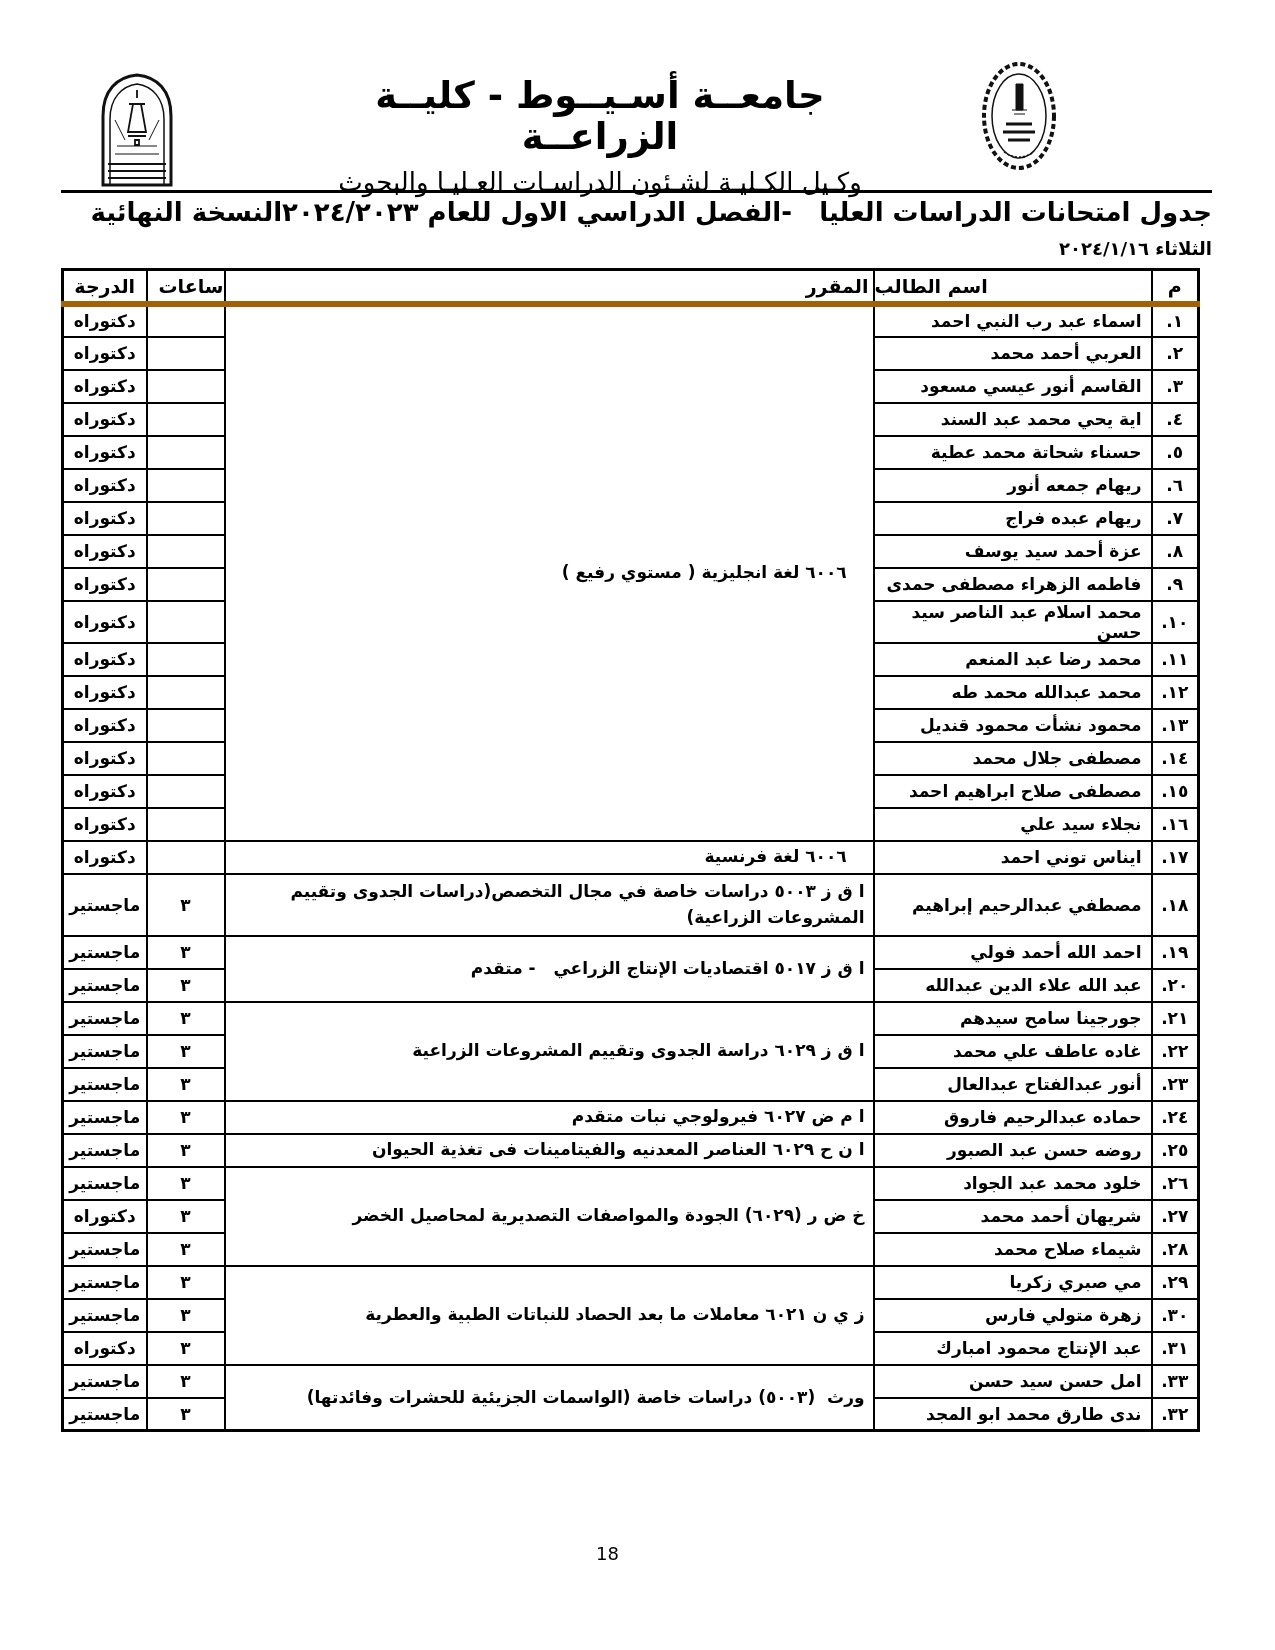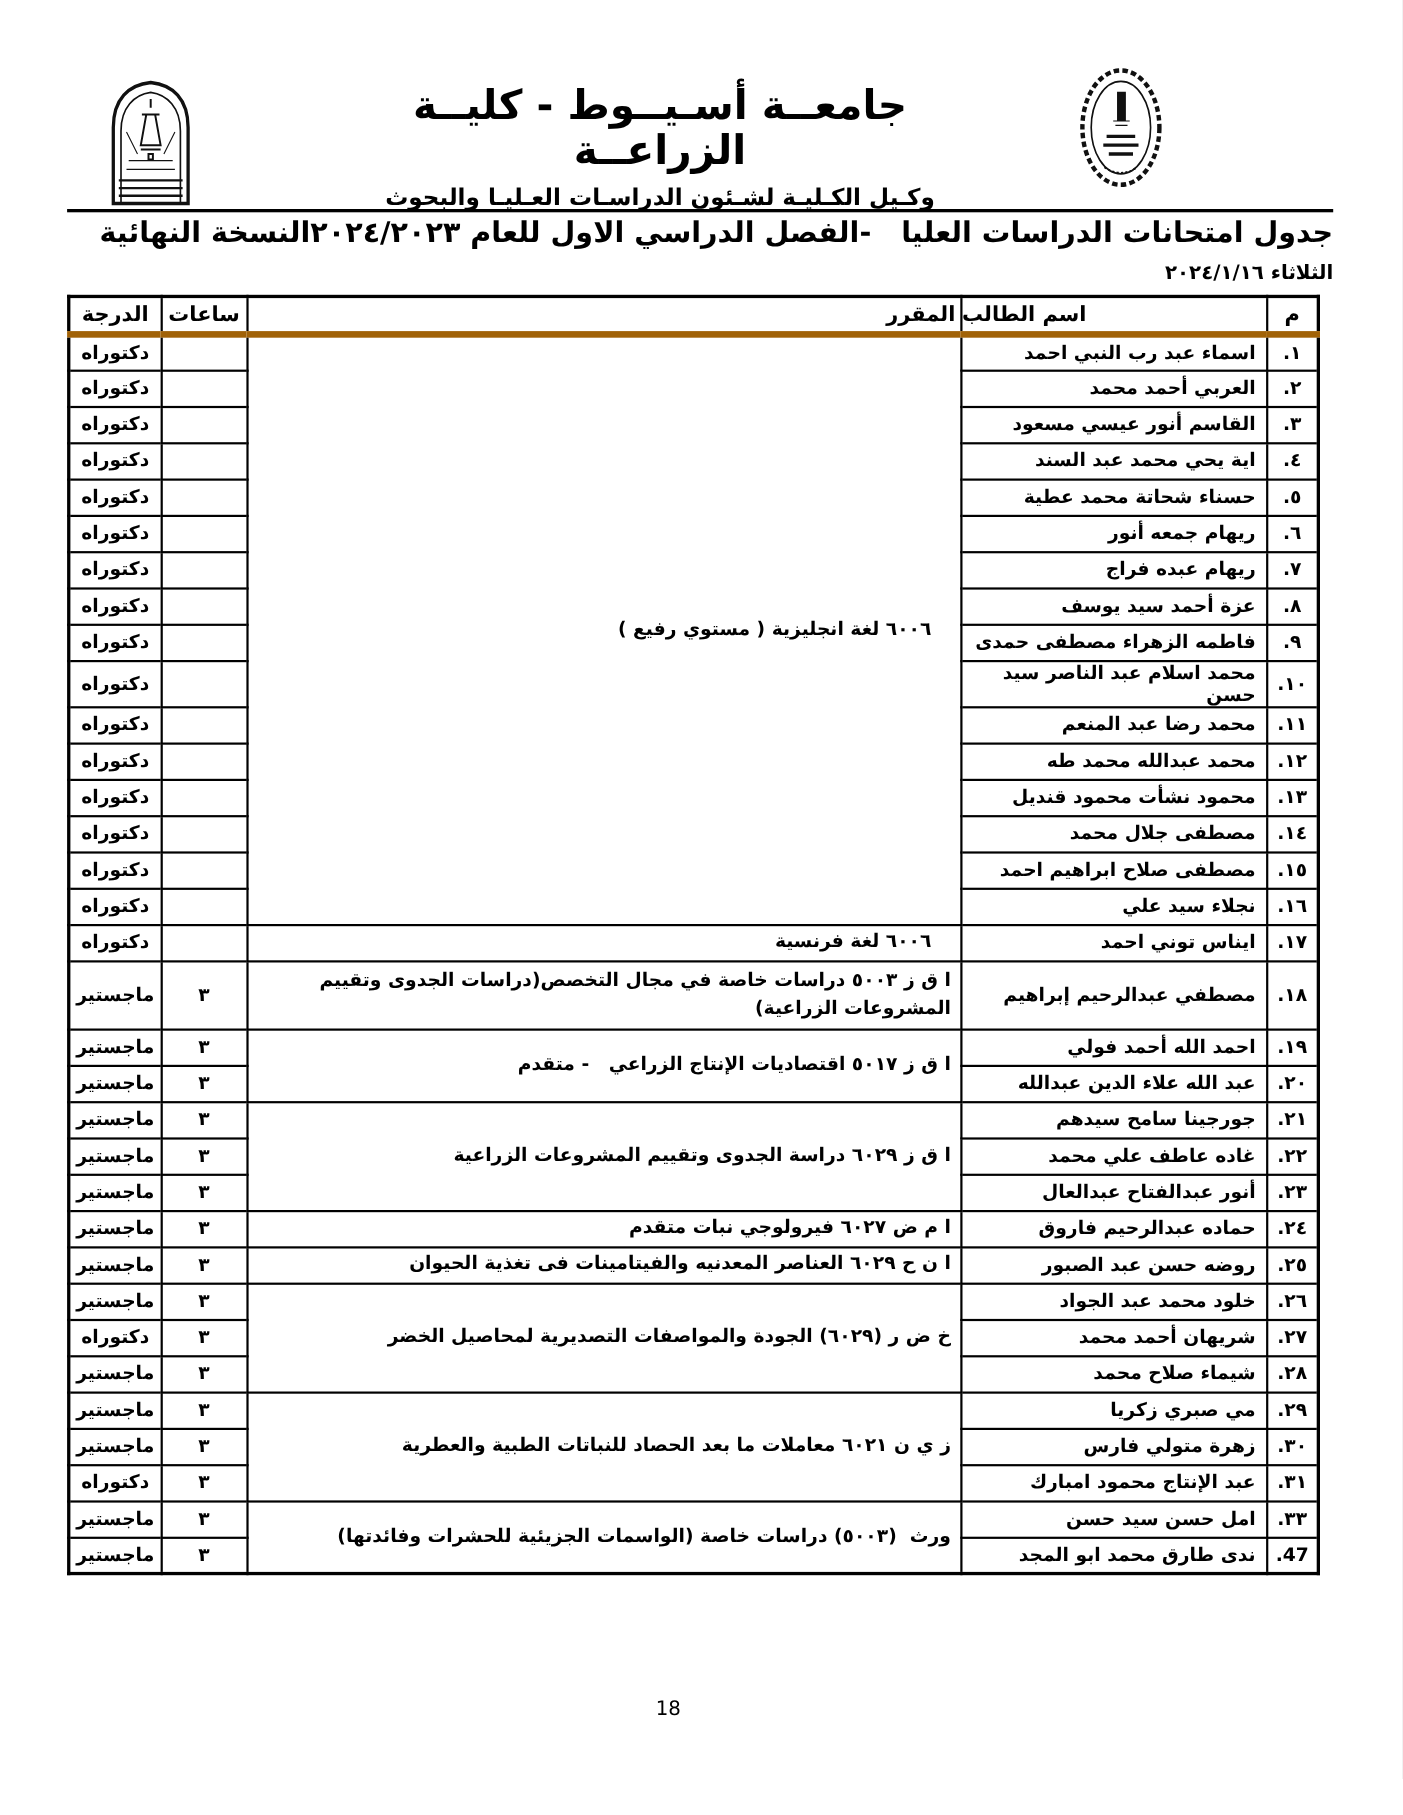--- a/index.html
+++ b/index.html
@@ -2,39 +2,39 @@
 <html lang="ar"><head>
 <meta charset="utf-8">
 <style>
   html,body{margin:0;padding:0;background:#e8e8e8;}
   .page{position:relative;width:1275px;height:1650px;background:#ffffff;color:#000;
         font-family:"DejaVu Sans", sans-serif;overflow:hidden;margin:0 auto;}
   
   .emblem-left{position:absolute;left:95px;top:70px;}
   .hdr-center{position:absolute;left:300px;top:76px;width:600px;text-align:center;direction:rtl;}
   .uni-title{font-size:37px;font-weight:bold;line-height:1.1;}
-  .uni-sub{font-size:21px;font-weight:bold;margin-top:10px;}
+  .uni-sub{font-size:26px;font-weight:normal;margin-top:10px;}
   .seal-right{position:absolute;left:980px;top:60px;}
   .rule{position:absolute;left:61px;top:190px;width:1151px;height:3px;background:#000;}
   .titlebar{position:absolute;left:61px;top:197px;width:1151px;direction:rtl;
             display:flex;justify-content:space-between;align-items:flex-start;
             font-size:26px;font-weight:bold;}
   .titlebar .sched{white-space:nowrap;}
   .titlebar .ver{margin-left:105px;white-space:nowrap;}
   .datebar{position:absolute;right:63px;top:238px;direction:rtl;font-size:18px;font-weight:bold;}
   
   table.exam{position:absolute;left:61px;top:268px;width:1136px;border-collapse:collapse;
              table-layout:fixed;border:3px solid #000;}
   .exam th,.exam td{border:2px solid #000;font-weight:bold;overflow:hidden;vertical-align:middle;}
   .exam thead tr{height:34px;}
   .exam thead th{font-size:19px;border-bottom:6px solid #a16207;padding:0;}
   .exam thead th.h-idx{text-align:center;}
   .exam thead th.h-name{text-align:left;padding-right:22px;}
   .exam thead th.h-course{text-align:right;padding-right:4px;}
-  .exam thead th.h-hours{text-align:center;}
+  .exam thead th.h-hours{text-align:right;}
   .exam thead th.h-deg{text-align:center;}
   .exam tbody tr{height:33px;}
   .exam tbody tr.tall{height:62px;}
   .exam td{font-size:17px;padding:0;}
   .exam td.c-idx{text-align:center;}
   .exam td.c-name{text-align:right;padding-right:9px;}
   .exam td.c-course{text-align:right;padding-right:8px;line-height:1.5;}
   .exam td.c-hours{text-align:center;}
   .exam td.c-deg{text-align:center;}
   .pagenum{position:absolute;left:0;width:1215px;text-align:center;top:1543px;
@@ -289,21 +289,21 @@
           <td class="c-deg">دكتوراه</td>
         </tr>
         <tr>
           <td class="c-idx">٣٣.</td>
           <td class="c-name">امل حسن سيد حسن</td>
           <td class="c-course" rowspan="2">ورث &nbsp;(٥٠٠٣) دراسات خاصة (الواسمات الجزيئية للحشرات وفائدتها)</td>
           <td class="c-hours">٣</td>
           <td class="c-deg">ماجستير</td>
         </tr>
         <tr>
-          <td class="c-idx">47.</td>
+          <td class="c-idx">٣٢.</td>
           <td class="c-name">ندى طارق محمد ابو المجد</td>
           <td class="c-hours">٣</td>
           <td class="c-deg">ماجستير</td>
         </tr>
       </tbody>
   </table>
 
   <div class="pagenum">18</div>
 </div>
 

